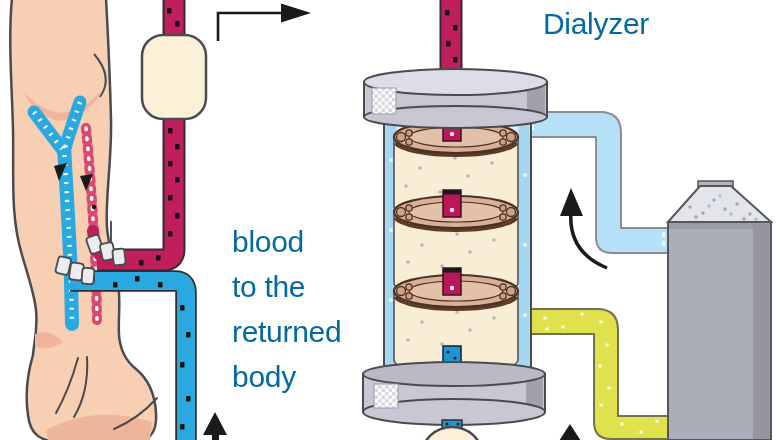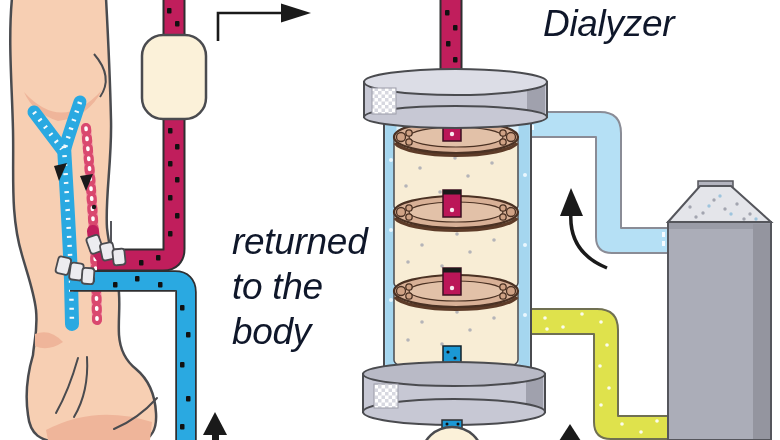--- a/index.html
+++ b/index.html
@@ -1,21 +1,21 @@
 <!DOCTYPE html>
 <html><head>
 <meta charset="utf-8">
 <style>
   html,body{margin:0;padding:0;background:#ffffff;}
   .stage{
     position:relative;width:780px;height:440px;overflow:hidden;background:#ffffff;
     font-family:"Liberation Sans", sans-serif;
   }
   .stage svg{position:absolute;left:0;top:0;}
-  .lbl{position:absolute;color:#0f172a;font-size:37px;line-height:45px;letter-spacing:-0.3px;white-space:nowrap;font-style:italic;}
+  .lbl{position:absolute;color:#0369a1;font-size:30px;line-height:45px;letter-spacing:-0.3px;white-space:nowrap;}
   #dialyzer-label{left:543px;top:1px;}
   #clean-blood-label{left:232px;top:219px;}
 </style>
 </head>
 <body>
 
 <div class="stage">
 
 <svg width="780" height="440" viewBox="0 0 780 440">
   <defs>
@@ -309,18 +309,19 @@
     <polygon fill="#1a1a1a" points="215,412 227,435 203,435"></polygon>
     <rect x="212" y="435" width="7" height="6" fill="#1a1a1a"></rect>
   </g>
   <g>
     <polygon fill="#1a1a1a" points="570,424 581,441 559,441"></polygon>
   </g>
 </svg>
 
 <div class="lbl" id="dialyzer-label">Dialyzer</div>
 <div class="lbl" id="clean-blood-label">
+  <div>blood</div>
+  <div>to the</div>
   <div>returned</div>
-  <div>to the</div>
   <div>body</div>
 </div>
 
 </div>
 
 </body></html>

